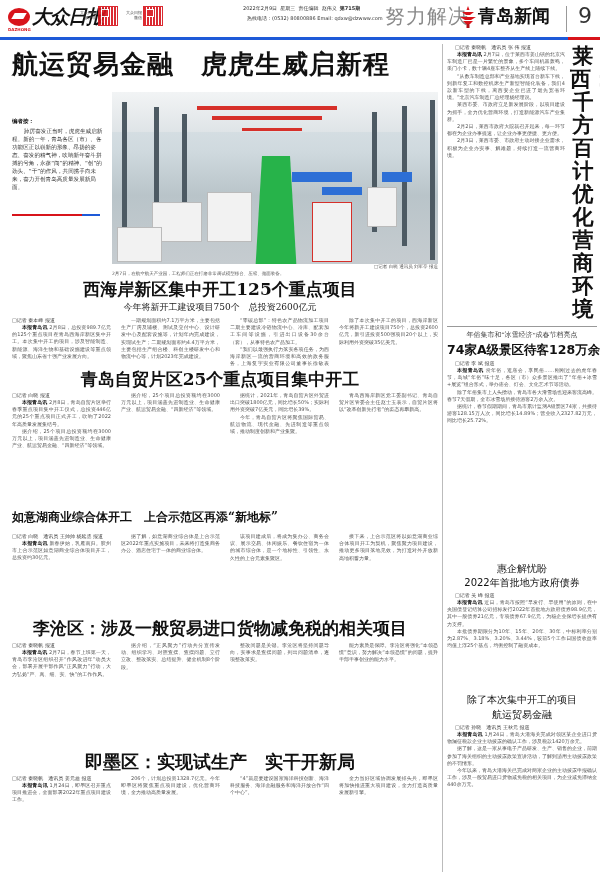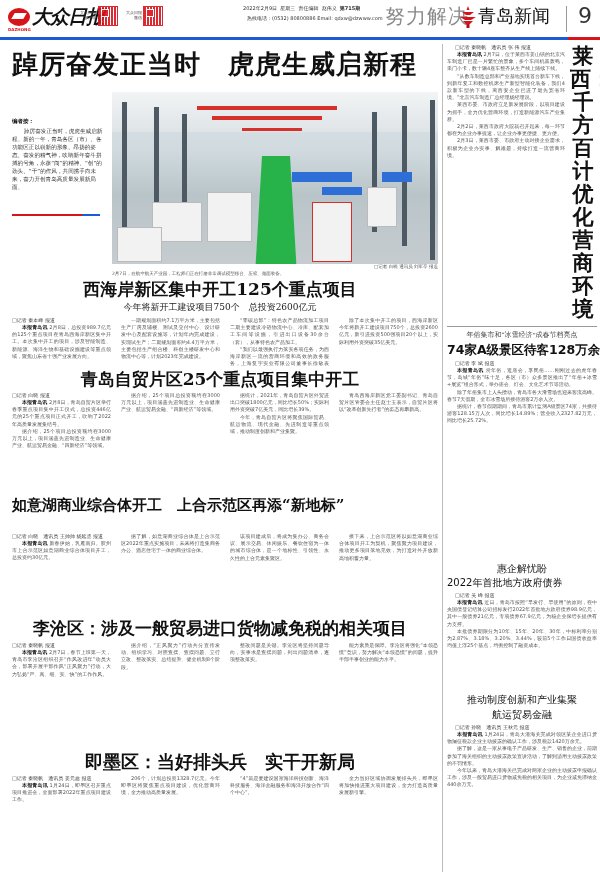--- a/index.html
+++ b/index.html
@@ -11,21 +11,21 @@
 .logo-mark::after{content:"";position:absolute;left:5px;top:5px;width:12px;height:6px;background:#fff;transform:skewX(-30deg)}
 .logo-sub{left:8px;top:27px;font-size:4px;color:#d8141b;font-family:"DejaVu Sans",sans-serif;font-weight:bold}
 .logo-text{left:32px;top:4px;font-size:19px;font-weight:bold;font-style:italic;color:#111;letter-spacing:-1px;font-family:"DejaVu Serif",serif}
 .qr-label{font-size:4px;color:#444;font-family:"DejaVu Sans",sans-serif;line-height:5px;width:20px;text-align:right}
 .qr{width:20px;height:20px;background:
   repeating-linear-gradient(90deg,#d8141b 0 2px,#fff 2px 3px),#d8141b;border:1px solid #d8141b;opacity:.9}
 .qr::before{content:"";position:absolute;left:2px;top:2px;width:6px;height:6px;border:1px solid #fff;background:#d8141b}
 .hdr-info{font-size:5px;color:#333;font-family:"DejaVu Sans",sans-serif;line-height:10px;white-space:nowrap}
 .section-name{left:385px;top:3px;font-size:20px;color:#8a8a8a;font-family:"DejaVu Sans",sans-serif;letter-spacing:1px}
 .brand-icon{left:460px;top:6px;width:16px;height:22px}
-.brand-name{left:478px;top:4px;font-size:18px;font-weight:normal;color:#111;font-family:"DejaVu Sans",sans-serif}
+.brand-name{left:478px;top:4px;font-size:18px;font-weight:bold;color:#111;font-family:"DejaVu Sans",sans-serif}
 .page-no{left:578px;top:3px;font-size:22px;color:#333;font-family:"DejaVu Sans",sans-serif}
 .rule-blue{left:0;top:37px;width:600px;height:3px;background:#1e5ad8}
 .rule-red{left:568px;top:37px;width:32px;height:3px;background:#d8141b}
 .vsep{left:566px;top:6px;width:1px;height:26px;background:#999}
 .title-xl{font-family:"DejaVu Sans",sans-serif;font-weight:bold;color:#111;white-space:nowrap}
 .title-serif{font-family:"DejaVu Serif",serif;font-weight:bold;color:#111;white-space:nowrap}
 .body-text{font-size:5px;line-height:7.2px;color:#555;font-family:"DejaVu Sans",sans-serif;text-align:justify}
 .body-text p{text-indent:10px}
 .byline{font-size:5px;line-height:7px;color:#444;font-family:"DejaVu Sans",sans-serif}
 .editor-note{left:12px;top:118px;width:92px}
@@ -79,21 +79,21 @@
     <polygon points="3,15 13,15 10,18 6,18" fill="#d8141b"></polygon>
     <rect x="6.5" y="18" width="3" height="4" fill="#b01016"></rect>
   </svg>
   <div class="abs brand-name">青岛新闻</div>
   <div class="abs vsep"></div>
   <div class="abs page-no">9</div>
 </div>
 <div class="abs rule-blue"></div>
 <div class="abs rule-red"></div>
 
-<div class="abs title-xl" style="left:12px;top:47px;font-size:26px;letter-spacing:1px">踔厉奋发正当时　虎虎生威启新程</div>
+<div class="abs title-xl" style="left:12px;top:47px;font-size:26px;letter-spacing:1px">航运贸易金融　虎虎生威启新程</div>
 
 <div class="abs editor-note">
   <div class="hd">编者按：</div>
   <div class="tx">踔厉奋发正当时，虎虎生威启新程。新的一年，青岛各区（市）、各功能区正以崭新的形象、昂扬的姿态、奋发的精气神，吹响新年奋斗拼搏的号角，永葆“闯”的精神、“创”的劲头、“干”的作风，共同携手向未来，奋力开创青岛高质量发展新局面。</div>
 </div>
 <div class="abs bar-red"></div>
 <div class="abs bar-blue"></div>
 
 <div class="abs photo">
   <div class="roof"></div>
@@ -154,21 +154,21 @@
     </div>
   <div>
       <p>据统计，2021年，青岛自贸片区外贸进出口突破1800亿元，同比增长50%；实际利用外资突破7亿美元，同比增长39%。</p>
       <p>今年，青岛自贸片区将聚焦国际贸易、航运物流、现代金融、先进制造等重点领域，推动制度创新和产业集聚。</p>
     </div>
   <div>
       <p>青岛西海岸新区党工委副书记、青岛自贸片区管委会主任赵士玉表示，自贸片区将以“改革创新先行者”的姿态再攀新高。</p>
     </div>
 </div>
 
-<div class="abs title-serif" style="left:12px;top:496px;font-size:15px">如意湖商业综合体开工　上合示范区再添“新地标”</div>
+<div class="abs title-serif" style="left:12px;top:509px;font-size:12px">如意湖商业综合体开工　上合示范区再添“新地标”</div>
 <div class="abs cols4 body-text" style="left:12px;top:533px;width:426px;height:78px;overflow:hidden">
   <div>
       <div class="byline">□记者 白晓　通讯员 王帅帅 杨延丞 报道</div>
       <p><b style="color:#111">本报青岛讯</b> <span>新春伊始，乳雁南归。胶州市上合示范区如意湖商业综合体项目开工，总投资约30亿元。</span></p>
     </div>
   <div>
       <p>据了解，如意湖商业综合体是上合示范区2022年重点实施项目，未来将打造集商务办公、酒店住宅于一体的商业综合体。</p>
     </div>
   <div>
       <p>该项目建成后，将成为集办公、商务会议、展示交易、休闲娱乐、餐饮住宿为一体的城市综合体，是一个地标性、引领性、永久性的上合元素集聚区。</p>
@@ -188,21 +188,21 @@
       <p>据介绍，“正风聚力”行动共分宣传发动、组织学习、对照查摆、查摆问题、立行立改、整改落实、总结提升、健全机制8个阶段。</p>
     </div>
   <div>
       <p>整改问题是关键。李沧区将坚持问题导向，实事求是查摆问题，列出问题清单，逐项整改落实。</p>
     </div>
   <div>
       <p>能力素质是保障。李沧区将强化“本领恐慌”意识，努力解决“本领恐慌”的问题，提升干部干事创业的能力水平。</p>
     </div>
 </div>
 
-<div class="abs title-serif" style="left:0;width:440px;text-align:center;top:750px;font-size:18px">即墨区：当好排头兵　实干开新局</div>
+<div class="abs title-serif" style="left:0;width:440px;text-align:center;top:750px;font-size:18px">即墨区：实现试生产　实干开新局</div>
 <div class="abs cols4 body-text" style="left:12px;top:775px;width:426px;height:98px;overflow:hidden">
   <div>
       <div class="byline">□记者 秦晓帆　通讯员 姜元鑫 报道</div>
       <p><b style="color:#111">本报青岛讯</b> <span>1月24日，即墨区召开重点项目推进会，全面部署2022年重点项目建设工作。</span></p>
     </div>
   <div>
       <p>206个，计划总投资1328.7亿元。今年即墨区将聚焦重点项目建设，优化营商环境，全力推动高质量发展。</p>
     </div>
   <div>
       <p>“4”就是要建设国家海洋科技创新、海洋科技服务、海洋金融服务和海洋开放合作“四个中心”。</p>
@@ -226,27 +226,27 @@
 <div class="abs" style="left:447px;width:150px;text-align:center;top:330px;font-size:7px;color:#444;font-family:Liberation Serif, serif">年俗集市和“冰雪经济”成春节档亮点</div>
 <div class="abs title-xl" style="left:447px;width:150px;text-align:center;top:342px;font-size:12.5px">74家A级景区待客128万余人次</div>
 <div class="abs body-text" style="left:447px;top:360px;width:150px;height:195px;overflow:hidden">
   <div class="byline" style="padding-left:8px">□记者 李 斌 报道</div>
   <p><b style="color:#111">本报青岛讯</b> <span>赏年俗，逛庙会，享民俗……刚刚过去的虎年春节，岛城“年俗”味十足，各区（市）众多景区推出了“年俗+冰雪+展览”组合形式，举办庙会、灯会、文化艺术节等活动。</span></p>
   <p>除了年俗集市上人头攒动，青岛市各大滑雪场也迎来客流高峰。春节7天假期，全市冰雪场所接待游客2万余人次。</p>
   <p>据统计，春节假期期间，青岛市累计监测A级景区74家，共接待游客128.15万人次，同比增长14.89%；营业收入2327.82万元，同比增长25.72%。</p>
 </div>
 
 <div class="abs title-xl" style="left:447px;width:150px;text-align:center;top:562px;font-size:10px;font-weight:normal">惠企解忧盼</div>
-<div class="abs title-xl" style="left:447px;width:150px;top:576px;font-size:10px;font-weight:normal">2022年首批地方政府债券</div>
+<div class="abs title-xl" style="left:447px;width:150px;text-align:center;top:576px;font-size:10px;font-weight:normal">2022年首批地方政府债券</div>
 <div class="abs body-text" style="left:447px;top:592px;width:150px;height:96px;overflow:hidden">
   <div class="byline" style="padding-left:8px">□记者 吴 峰 报道</div>
   <p><b style="color:#111">本报青岛讯</b> <span>近日，青岛市按照“早发行、早使用”的原则，在中央国债登记结算公司招标发行2022年首批地方政府债券98.9亿元，其中一般债券21亿元，专项债券67.9亿元，为稳企业保增长提供有力支撑。</span></p>
   <p>本批债券期限分为10年、15年、20年、30年，中标利率分别为2.87%、3.18%、3.20%、3.44%，较前5个工作日国债收益率均值上浮25个基点，均衡控制了融资成本。</p>
 </div>
 
-<div class="abs title-xl" style="left:447px;width:150px;text-align:center;top:693px;font-size:10px;font-weight:normal">推动制度创新和产业集聚</div>
+<div class="abs title-xl" style="left:447px;width:150px;text-align:center;top:693px;font-size:10px;font-weight:normal">除了本次集中开工的项目</div>
 <div class="abs title-xl" style="left:447px;width:150px;text-align:center;top:708px;font-size:10px;font-weight:normal">航运贸易金融</div>
 <div class="abs body-text" style="left:447px;top:724px;width:150px;height:148px;overflow:hidden">
   <div class="byline" style="padding-left:8px">□记者 孙晓　通讯员 王秋元 报道</div>
   <p><b style="color:#111">本报青岛讯</b> <span>1月24日，青岛大港海关完成对领区某企业进口货物漏征税款企业主动披露的确认工作，涉及税款1420万余元。</span></p>
   <p>据了解，这是一家从事电子产品研发、生产、销售的企业，前期参加了海关组织的主动披露政策宣讲活动，了解到适用主动披露政策的不罚情形。</p>
   <p>今年以来，青岛大港海关已完成对两家企业的主动披露申报确认工作，涉及一般贸易进口货物减免税的相关项目，为企业减免滞纳金440余万元。</p>
 </div>
 
 </body></html>

